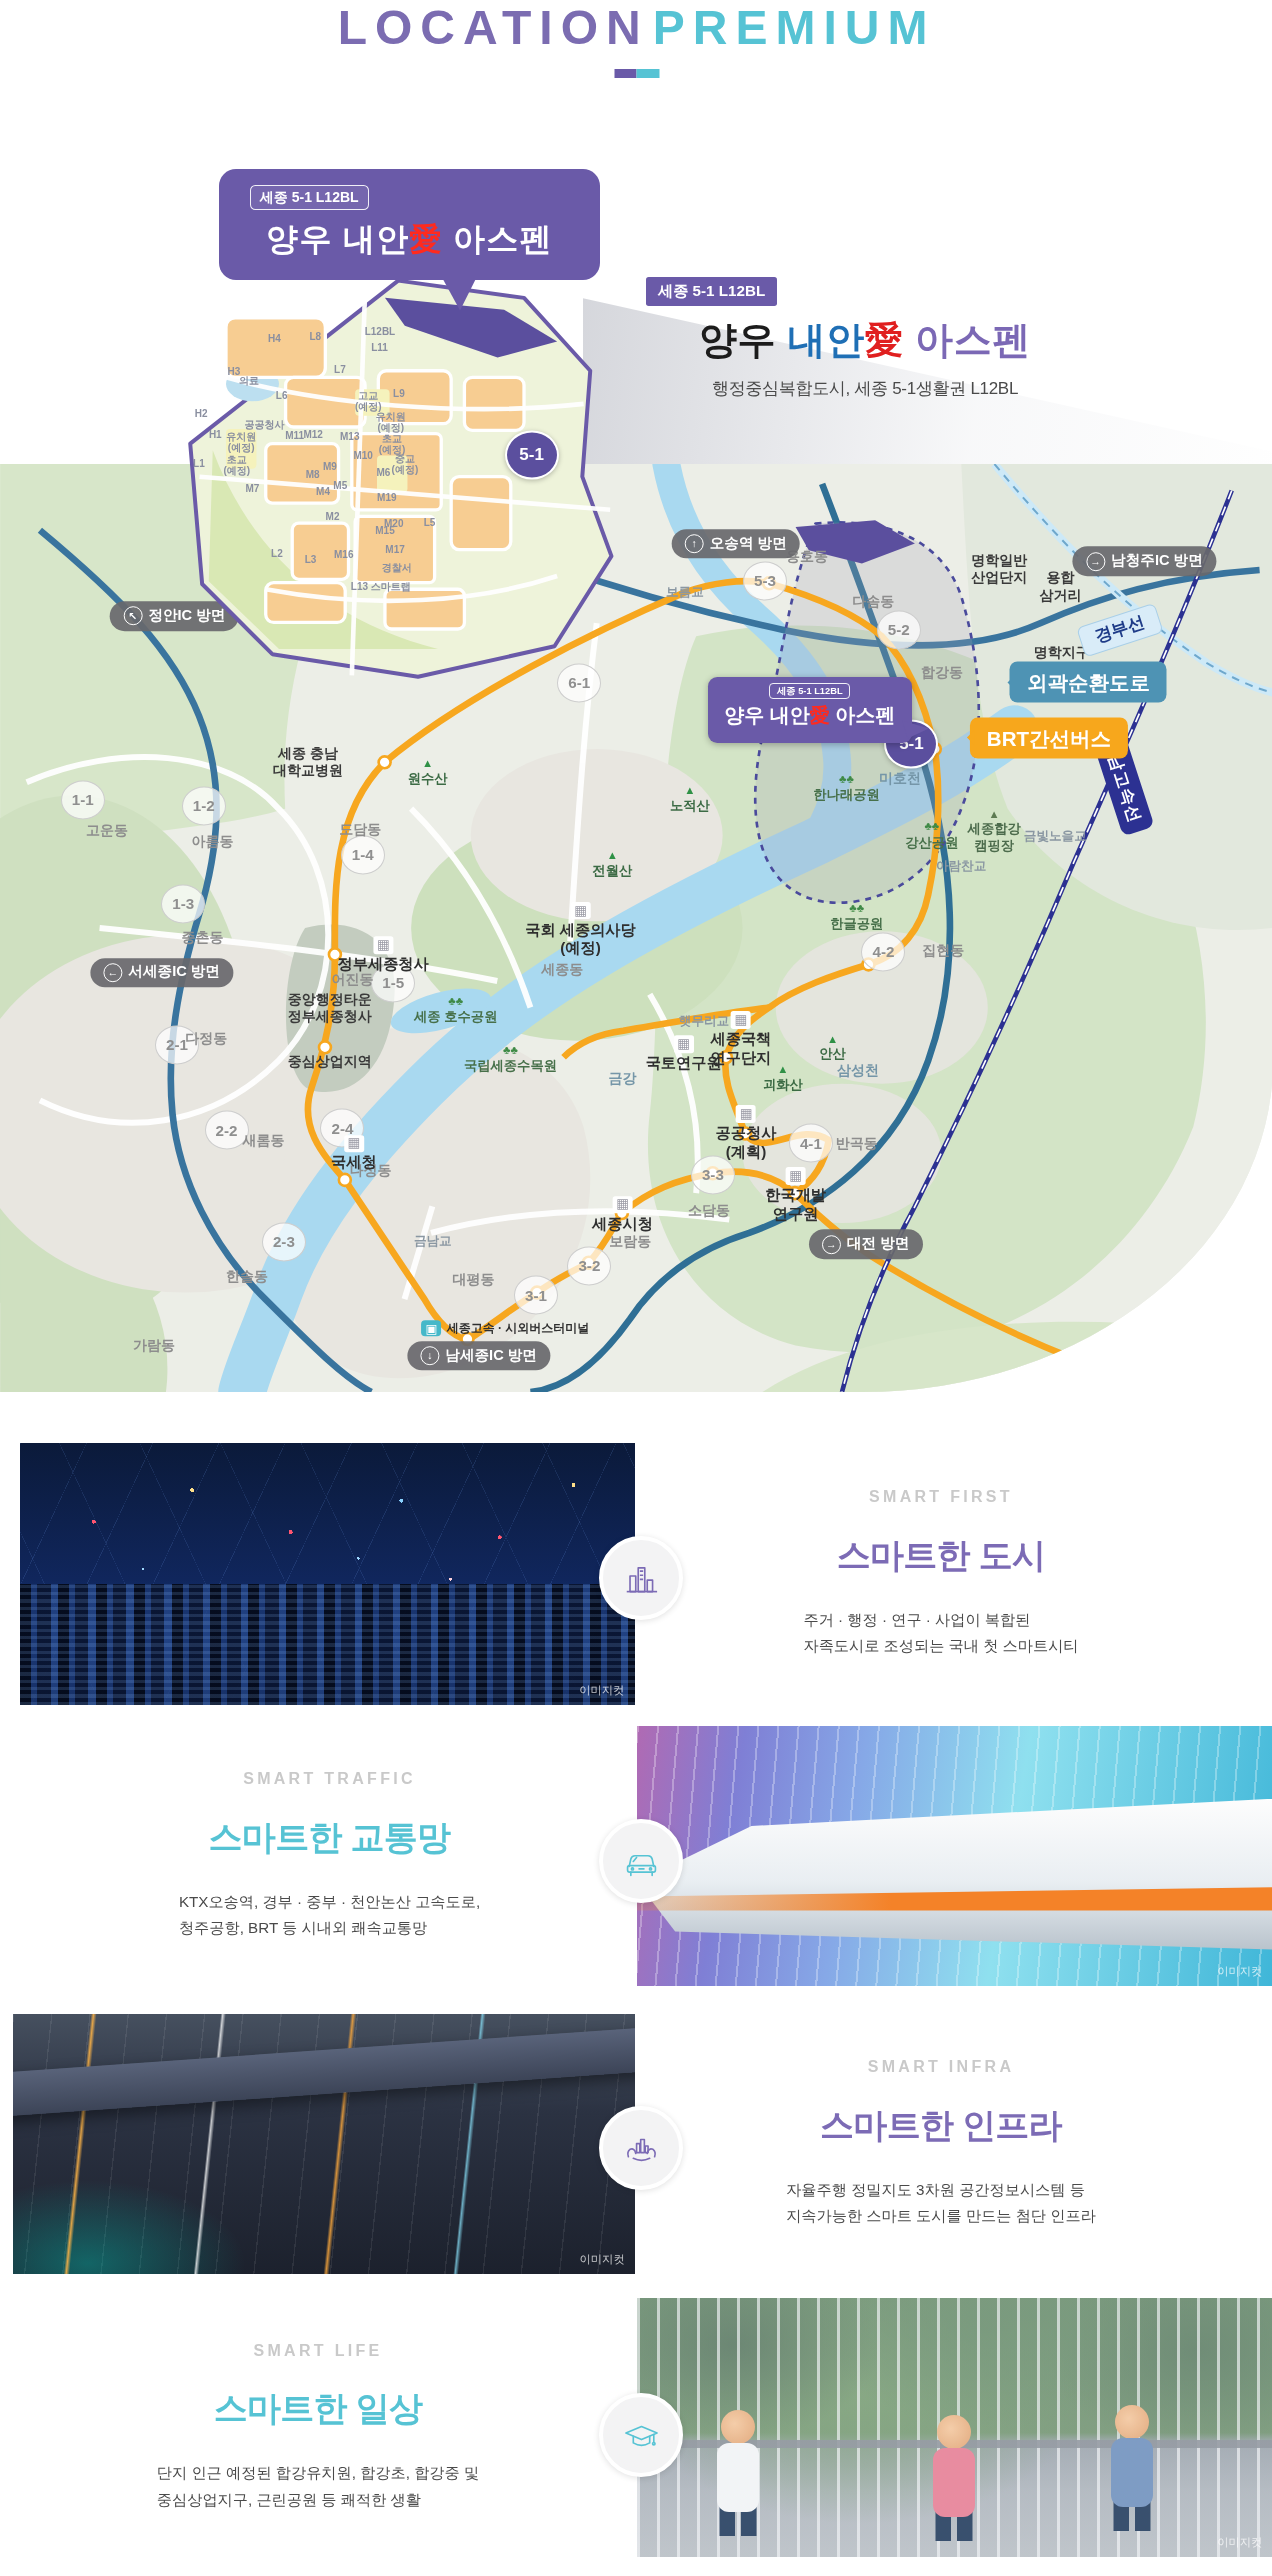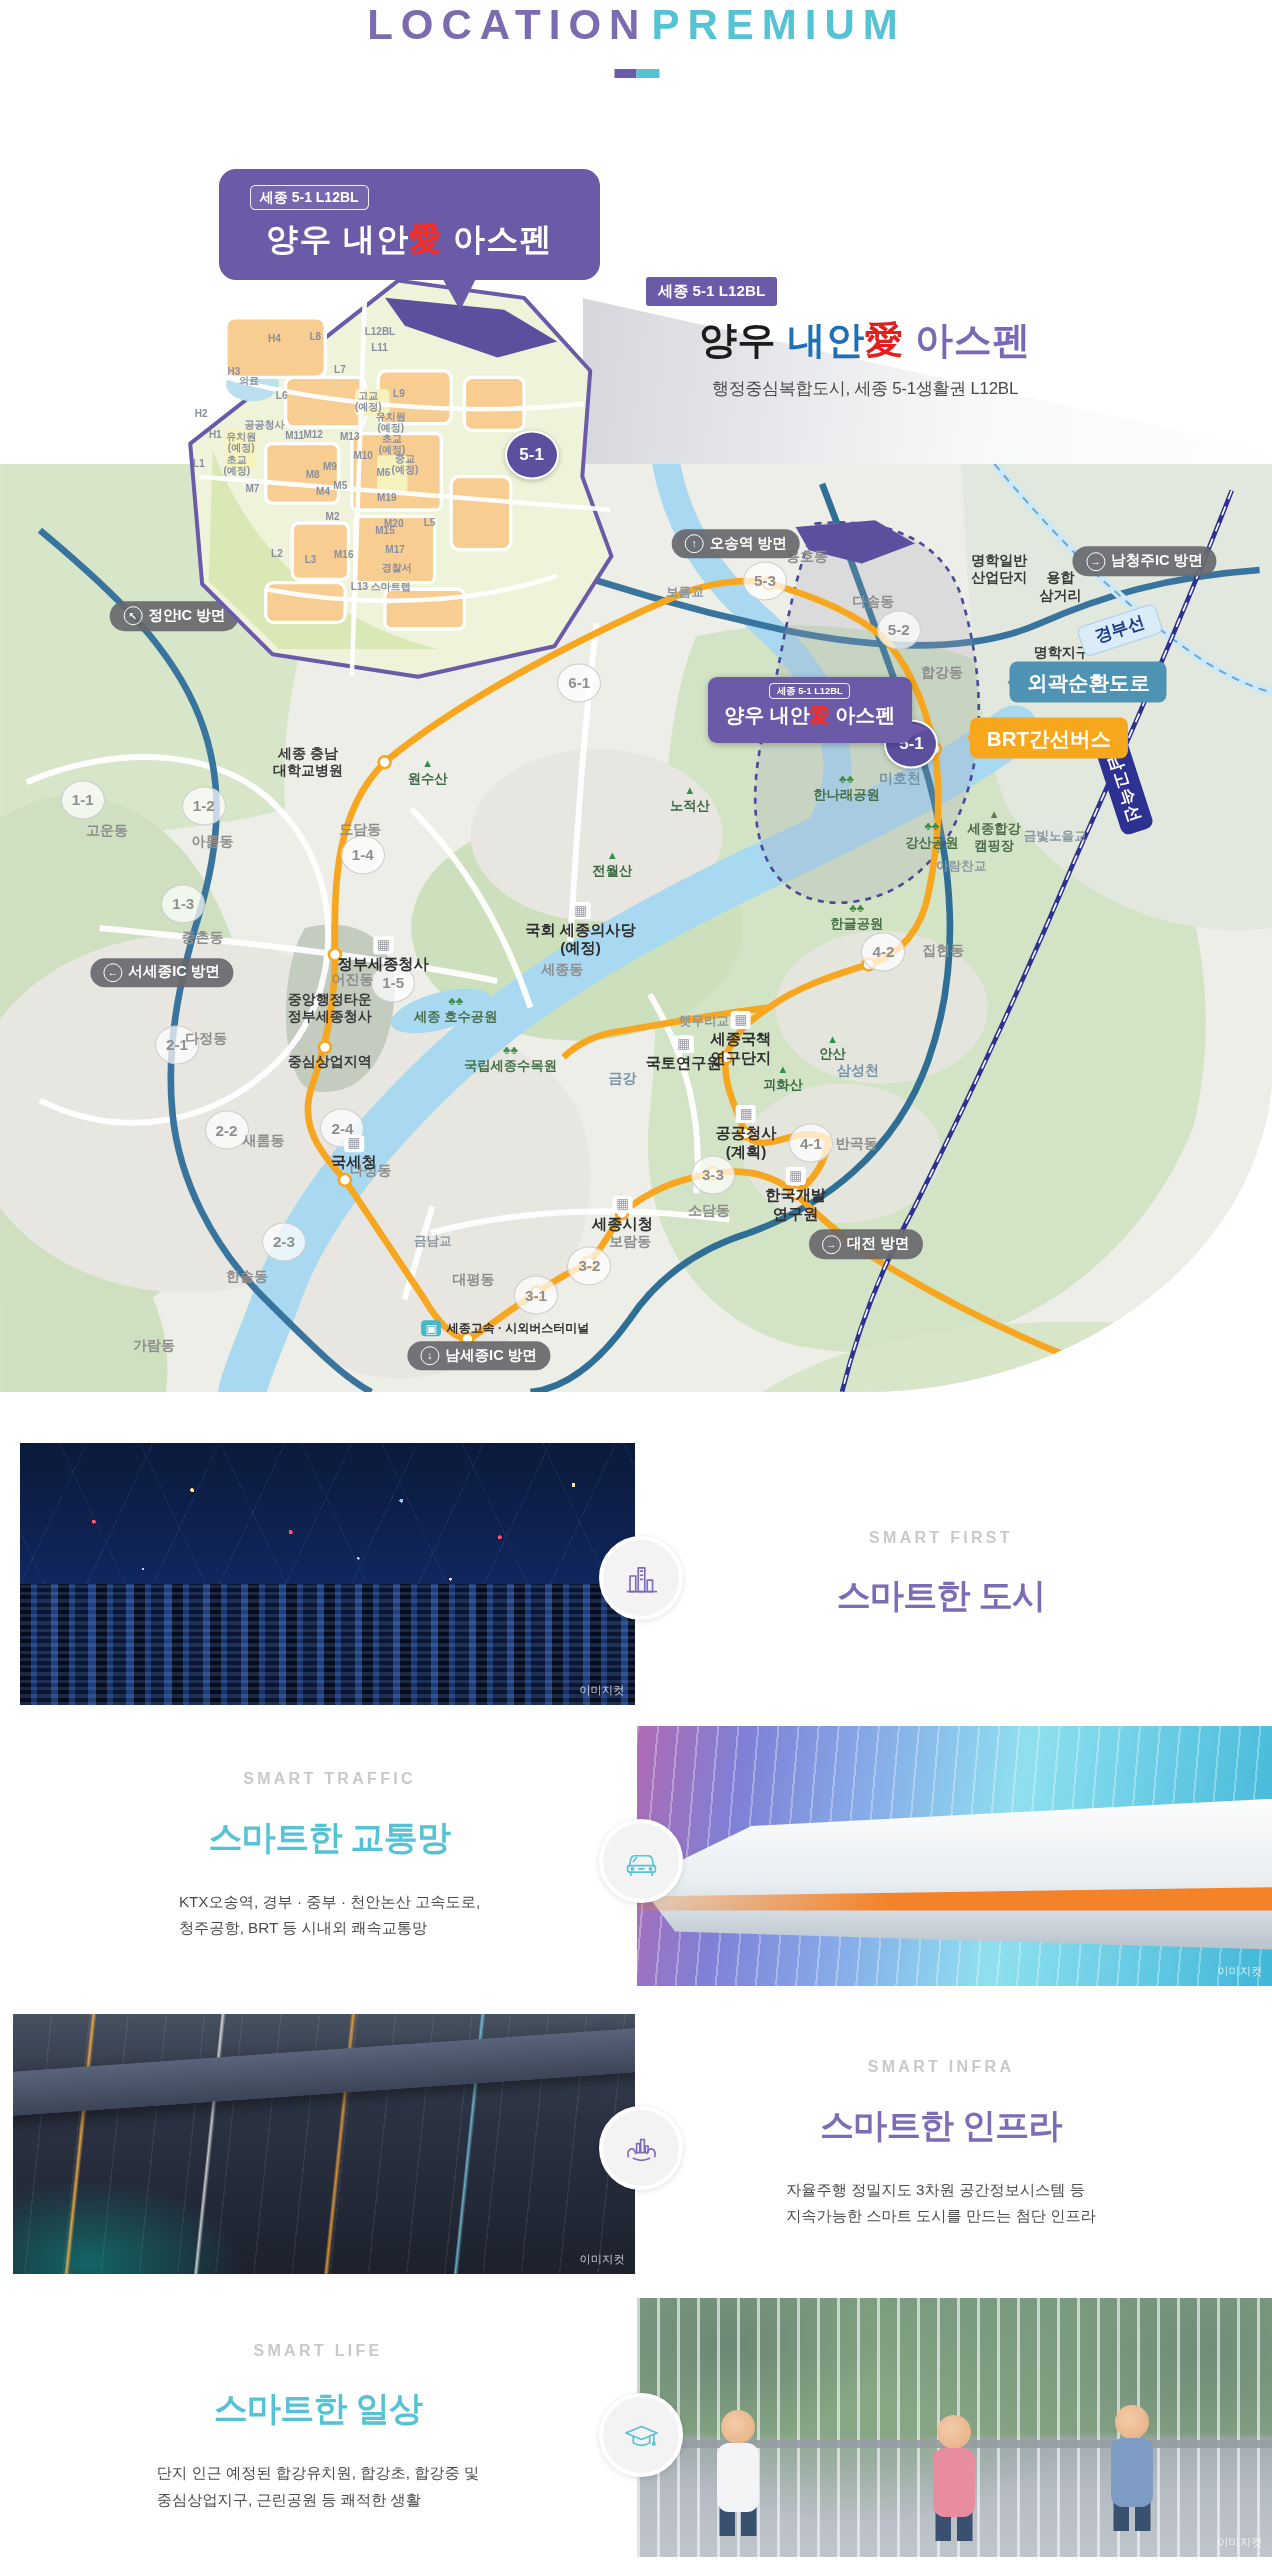--- a/index.html
+++ b/index.html
@@ -1,21 +1,21 @@
 <!DOCTYPE html>
 <html style="font-size:10.6px"><head>
 <meta charset="utf-8">
 <style>
   html,body{margin:0;padding:0;background:#fff;}
   #page{position:relative;width:1273px;height:2576px;background:#fff;overflow:hidden;
         font-family:"Liberation Sans","DejaVu Sans",sans-serif;}
 
   
   .main-title{position:absolute;top:4px;left:0;width:100%;text-align:center;
-    font-size:42px;font-weight:800;letter-spacing:8px;line-height:1;}
+    font-size:48px;font-weight:800;letter-spacing:8px;line-height:1;}
   .main-title .tl{color:#7b6cb1;margin-right:4px;}
   .main-title .tr{color:#56c3d4;}
   .title-divider{position:absolute;top:69px;left:50%;transform:translateX(-50%);
     width:45px;height:8.6px;display:flex;}
   .title-divider i{flex:1;}
   .title-divider .d1{background:#6a5aa8;}
   .title-divider .d2{background:#56c3d4;}
 
   
   .bubble{position:absolute;left:219px;top:169px;width:381px;height:111px;background:#6a5aa8;
@@ -460,20 +460,24 @@
     <div class="k-zone51">5-1</div>
   </div>
 
   <section class="sec" style="top:1443px;height:262px;">
     <div class="photo ph-city" style="left:20px;width:615px;">
       <span class="wm">이미지컷</span>
     </div>
     <div class="stext" style="left:636px;width:610px;">
       <div class="eyebrow">SMART FIRST</div>
       <div class="stitle purple">스마트한 도시</div>
+      <div class="sbody">
+        <div>주거 · 행정 · 연구 · 사업이 복합된</div>
+        <div>자족도시로 조성되는 국내 첫 스마트시티</div>
+      </div>
     </div>
     <div class="circ" style="top:93px;">
       <svg class="icon-svg" viewBox="0 0 100 100">
         <g fill="none" stroke="#7c6bb5" stroke-width="4" stroke-linejoin="round">
           <path d="M14 82 H88"></path>
           <rect x="22" y="44" width="14" height="38"></rect>
           <rect x="42" y="24" width="16" height="58"></rect>
           <rect x="64" y="54" width="13" height="28"></rect>
           <path d="M46 32 h8 M46 42 h8 M46 52 h8"></path>
         </g>

